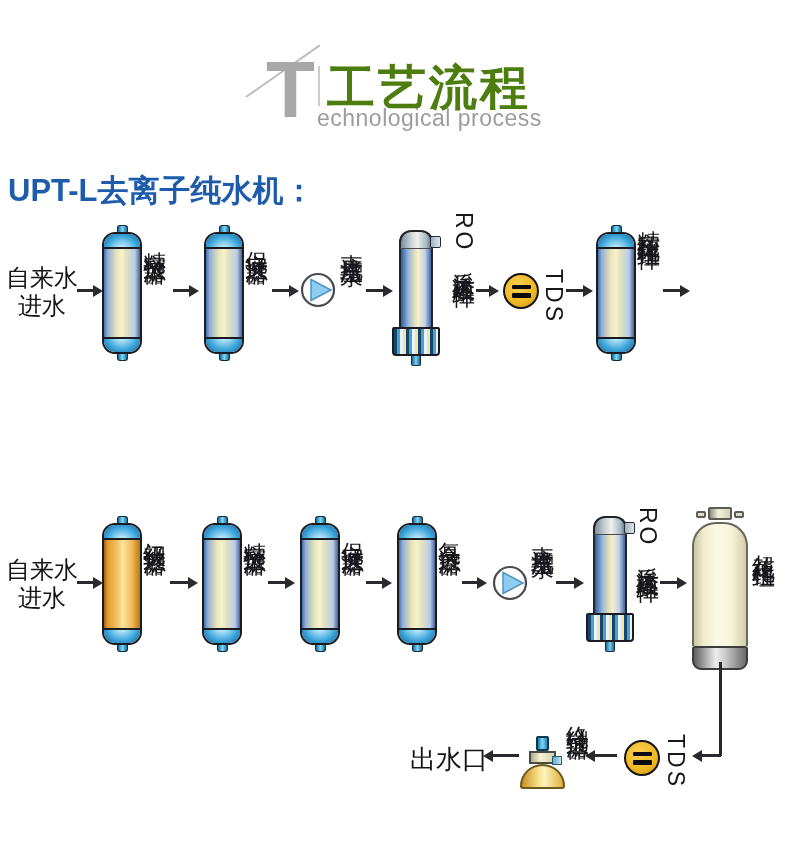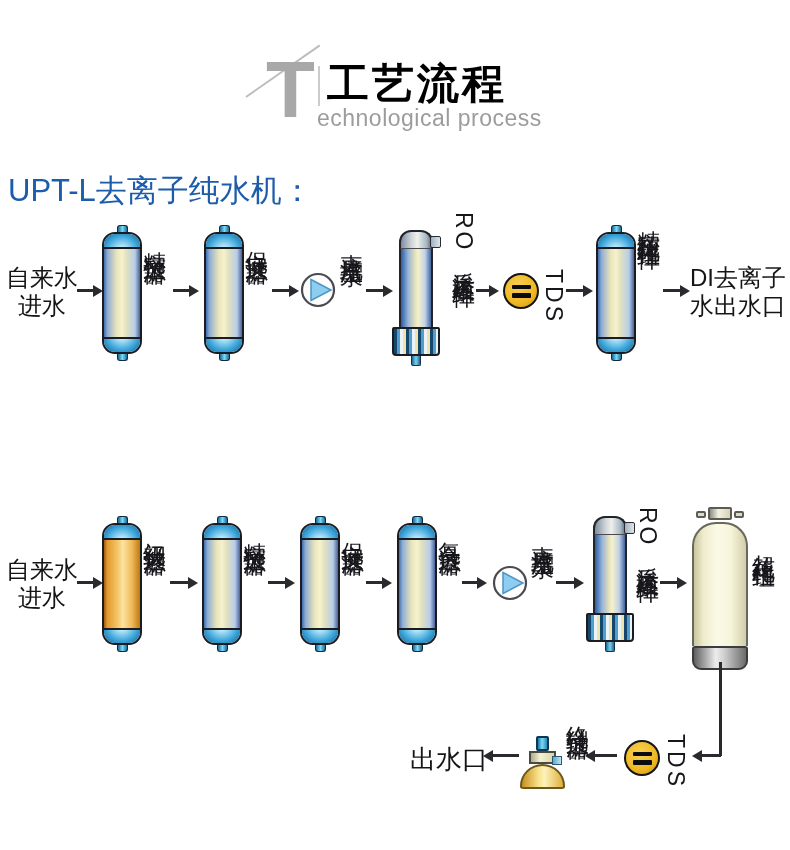--- a/index.html
+++ b/index.html
@@ -5,27 +5,27 @@
   html,body{margin:0;padding:0;background:#fff;}
   #stage{position:relative;width:790px;height:850px;background:#ffffff;overflow:hidden;
          font-family:"Liberation Sans","DejaVu Sans",sans-serif;}
 
   
   .diag-line{position:absolute;left:246px;top:96px;width:90px;height:0;
              border-top:2px solid #bdbdbd;transform:rotate(-35deg);transform-origin:0 50%;}
   .big-t{position:absolute;left:266px;top:50px;font-size:80px;font-weight:700;
          color:#a8a8a8;line-height:1;letter-spacing:0;}
   .v-div{position:absolute;left:318px;top:66px;width:2px;height:40px;background:#cccccc;}
-  .title-cn{position:absolute;left:327px;top:56px;font-size:42px;font-weight:700;
-            color:#000000;letter-spacing:3px;white-space:nowrap;text-align:center;}
+  .title-cn{position:absolute;left:327px;top:56px;font-size:48px;font-weight:700;
+            color:#4d7c0f;letter-spacing:3px;white-space:nowrap;text-align:center;}
   .title-en{position:absolute;left:317px;top:105px;font-size:23px;color:#9c9c9c;
             letter-spacing:.5px;white-space:nowrap;}
 
   
-  .sec-title{position:absolute;font-size:31px;font-weight:400;color:#1d5cab;white-space:nowrap;}
+  .sec-title{position:absolute;font-size:31px;font-weight:700;color:#1d5cab;white-space:nowrap;}
 
   
   .iotext{position:absolute;font-size:24px;line-height:1.18;color:#151515;
           text-align:center;white-space:pre-line;}
   .vtext{position:absolute;writing-mode:vertical-rl;text-orientation:mixed;
          font-size:23px;line-height:1;letter-spacing:3px;color:#17171b;white-space:nowrap;}
 
   
   .arr{position:absolute;height:3px;background:#2a2a2e;}
   .arr.r::after{content:"";position:absolute;right:-10px;top:50%;transform:translateY(-50%);
@@ -177,22 +177,20 @@
       <div class="shell">
         <div class="cap"></div>
         <div class="cbody"></div>
         <div class="cap b2"></div>
       </div>
       <div class="nub b"></div>
   </div>
   <div class="vtext" style="left:637px;top:212px">精密纯化柱组件</div>
   <div class="arr r" style="left:663px;top:289px;width:17px"></div>
 
-  <div class="iotext" style="left:686px;top:264px;width:104px">DI去离子
-水出水口</div>
 
 
   <div class="iotext" style="left:4px;top:556px;width:76px">自来水
 进水</div>
   <div class="arr r" style="left:77px;top:581px;width:16px"></div>
 
   <div class="capsule orange" style="left:102px;top:516px">
     <div class="nub t"></div>
       <div class="shell">
         <div class="cap"></div>

